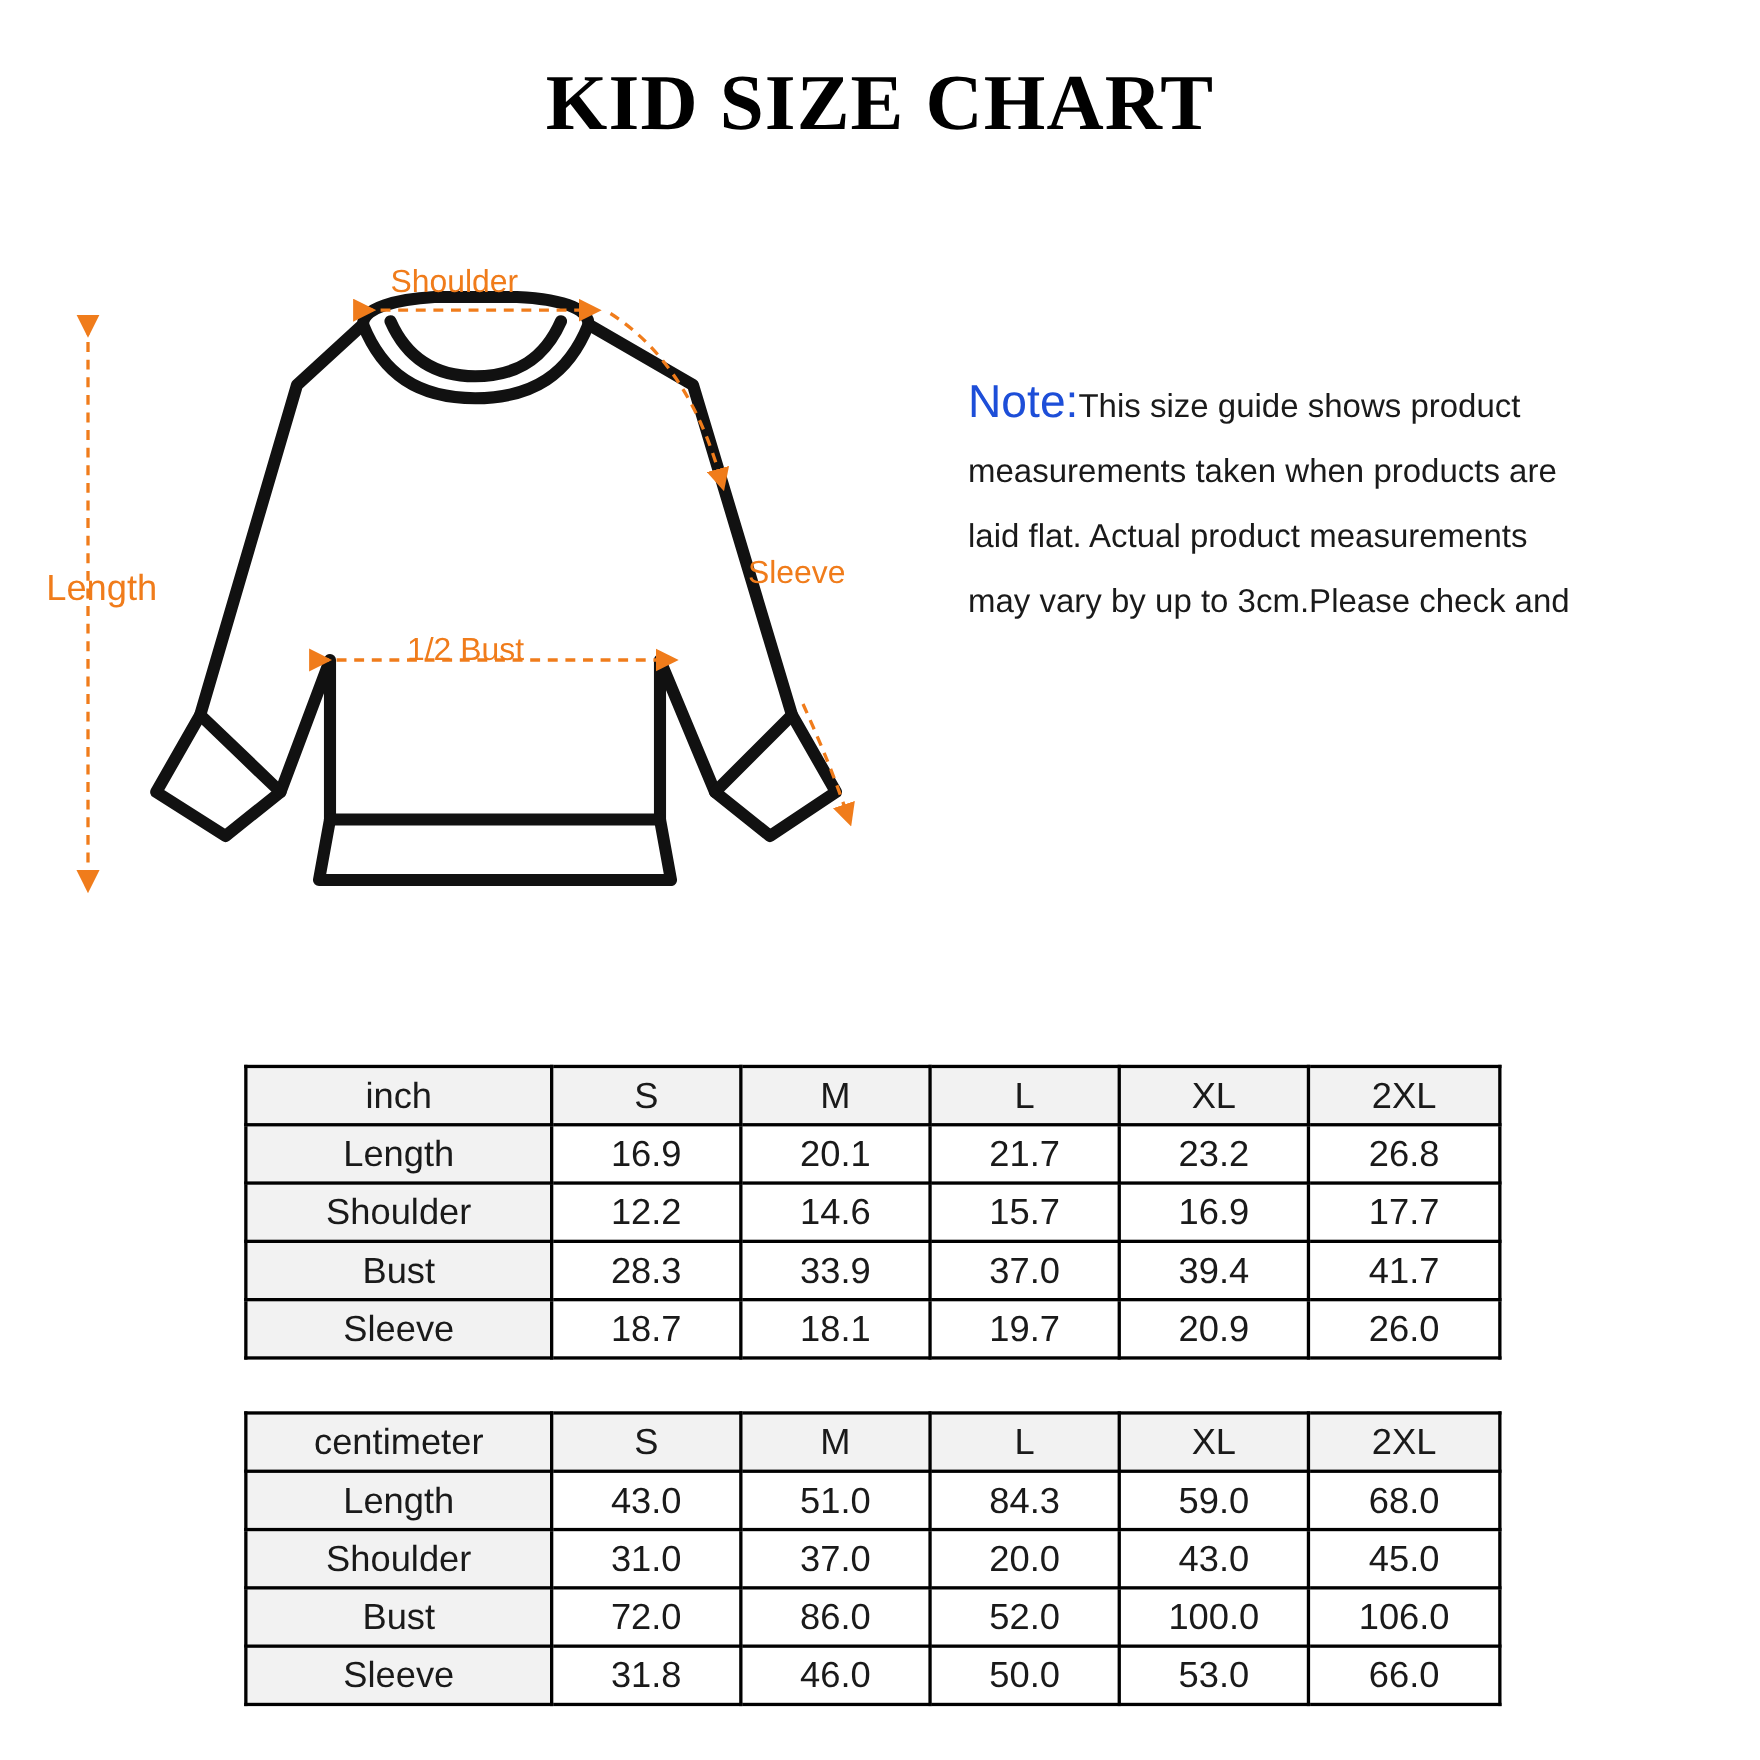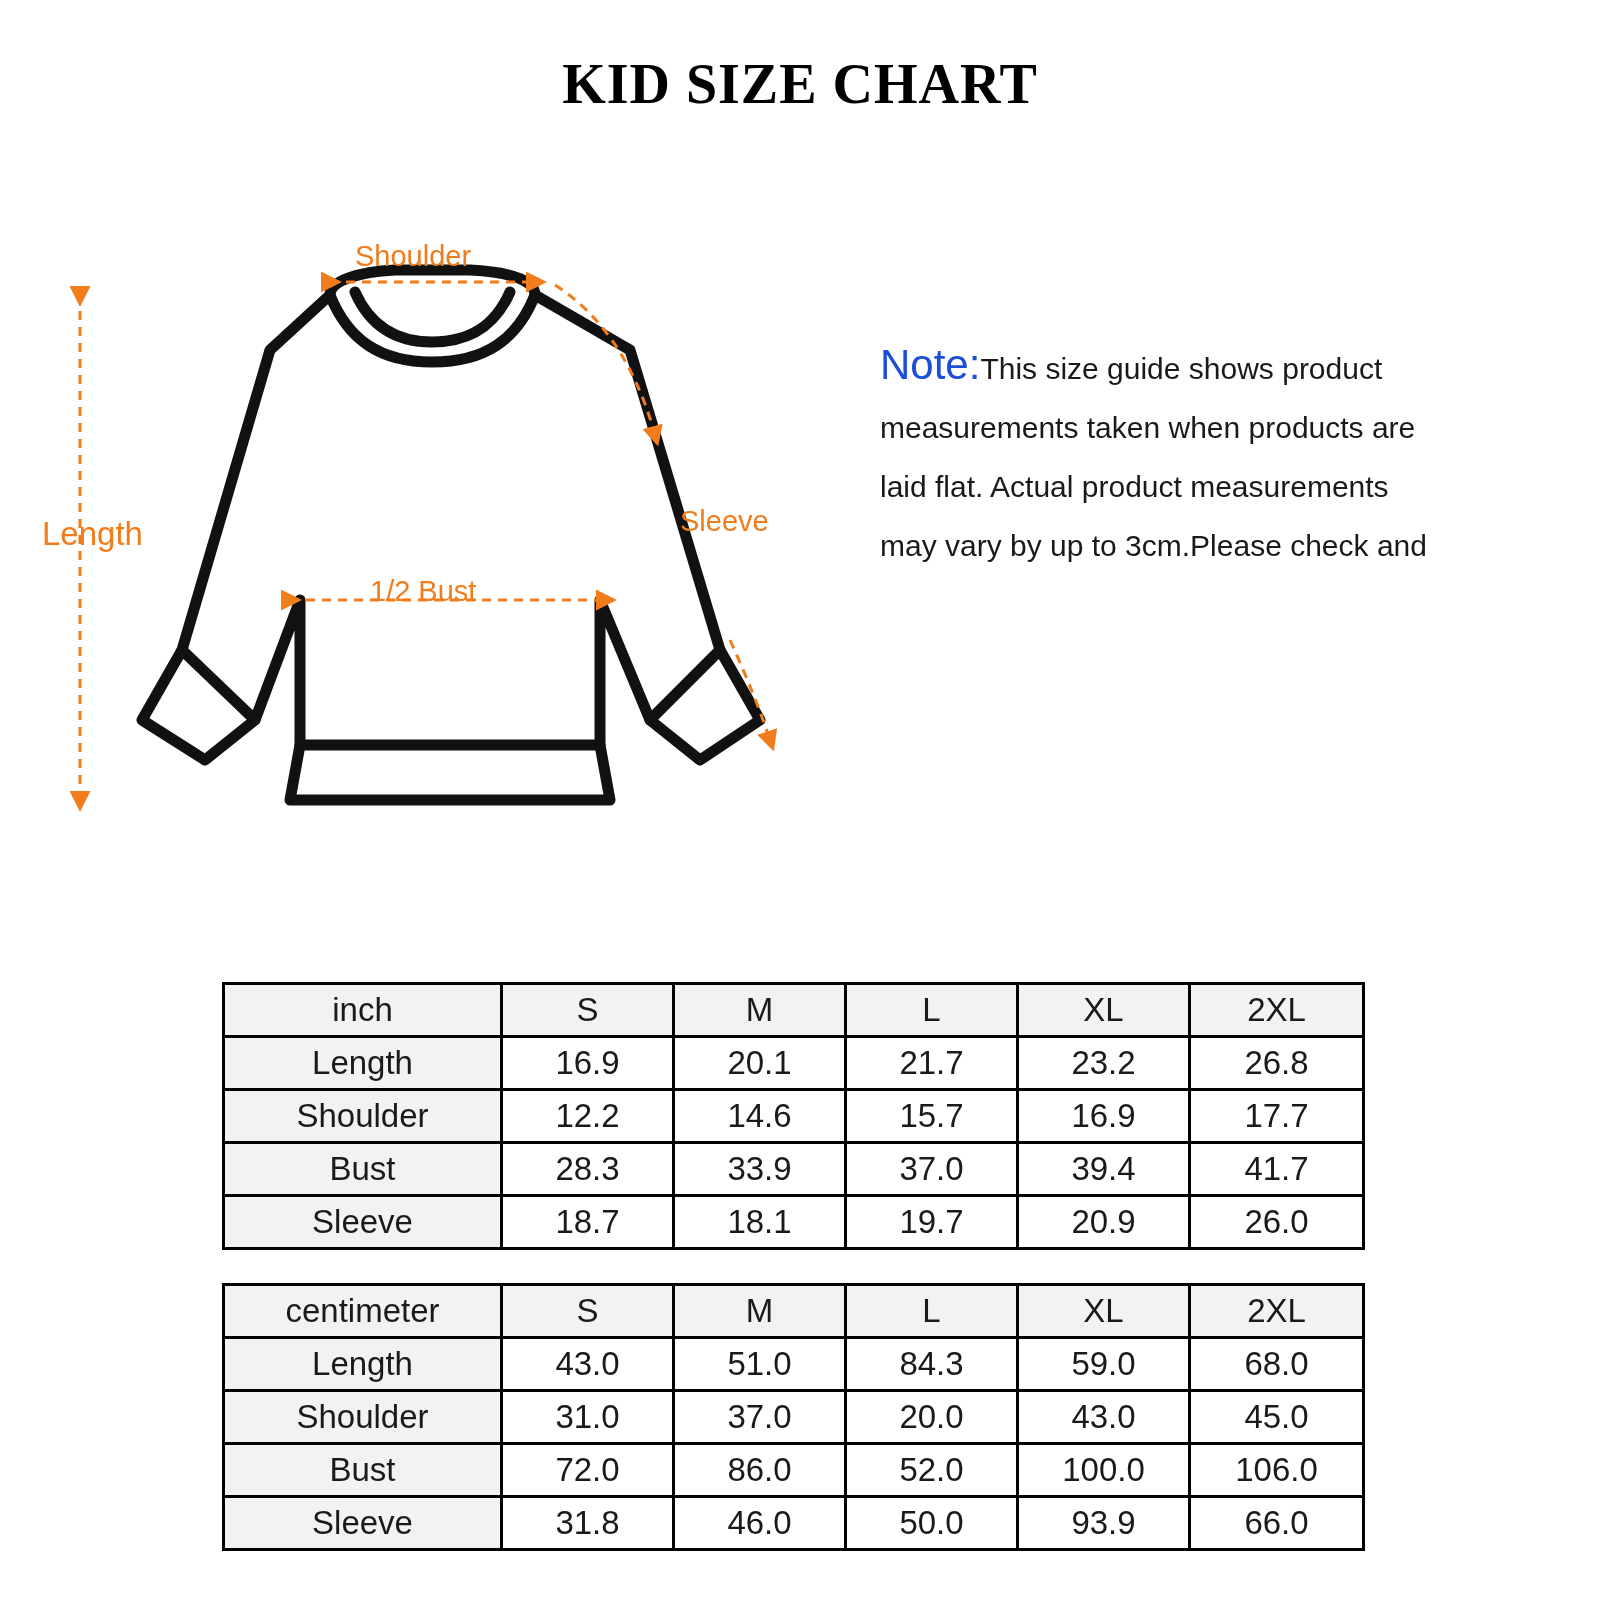--- a/index.html
+++ b/index.html
@@ -17,21 +17,21 @@
 
   
   .title {
     position: absolute;
     top: 52px;
     left: 0;
     width: 1600px;
     text-align: center;
     font-family: "Liberation Serif", serif;
     font-weight: bold;
-    font-size: 56px;
+    font-size: 72px;
     letter-spacing: 1px;
     color: #000000;
   }
 
   
   .illustration {
     position: absolute;
     top: 200px;
     left: 30px;
     width: 820px;
@@ -70,21 +70,21 @@
     font-size: 42px;
     font-family: "Liberation Sans", sans-serif;
   }
 
   
   .table-wrap {
     position: absolute;
     left: 222px;
     width: 1140px;
   }
-  .tbl-inch { top: 968px; margin-top: 14px; }
+  .tbl-inch { top: 968px; }
   .tbl-cm   { top: 1283px; }
 
   table {
     border-collapse: collapse;
     width: 1140px;
     table-layout: fixed;
   }
   table td {
     border: 3px solid #000000;
     height: 50px;
@@ -282,18 +282,18 @@
         <td class="val">86.0</td>
         <td class="val">52.0</td>
         <td class="val">100.0</td>
         <td class="val">106.0</td>
       </tr>
       <tr>
         <td class="rowhead">Sleeve</td>
         <td class="val">31.8</td>
         <td class="val">46.0</td>
         <td class="val">50.0</td>
-        <td class="val">93.9</td>
+        <td class="val">53.0</td>
         <td class="val">66.0</td>
       </tr>
     </tbody>
   </table>
 </div>
 
 </body></html>

